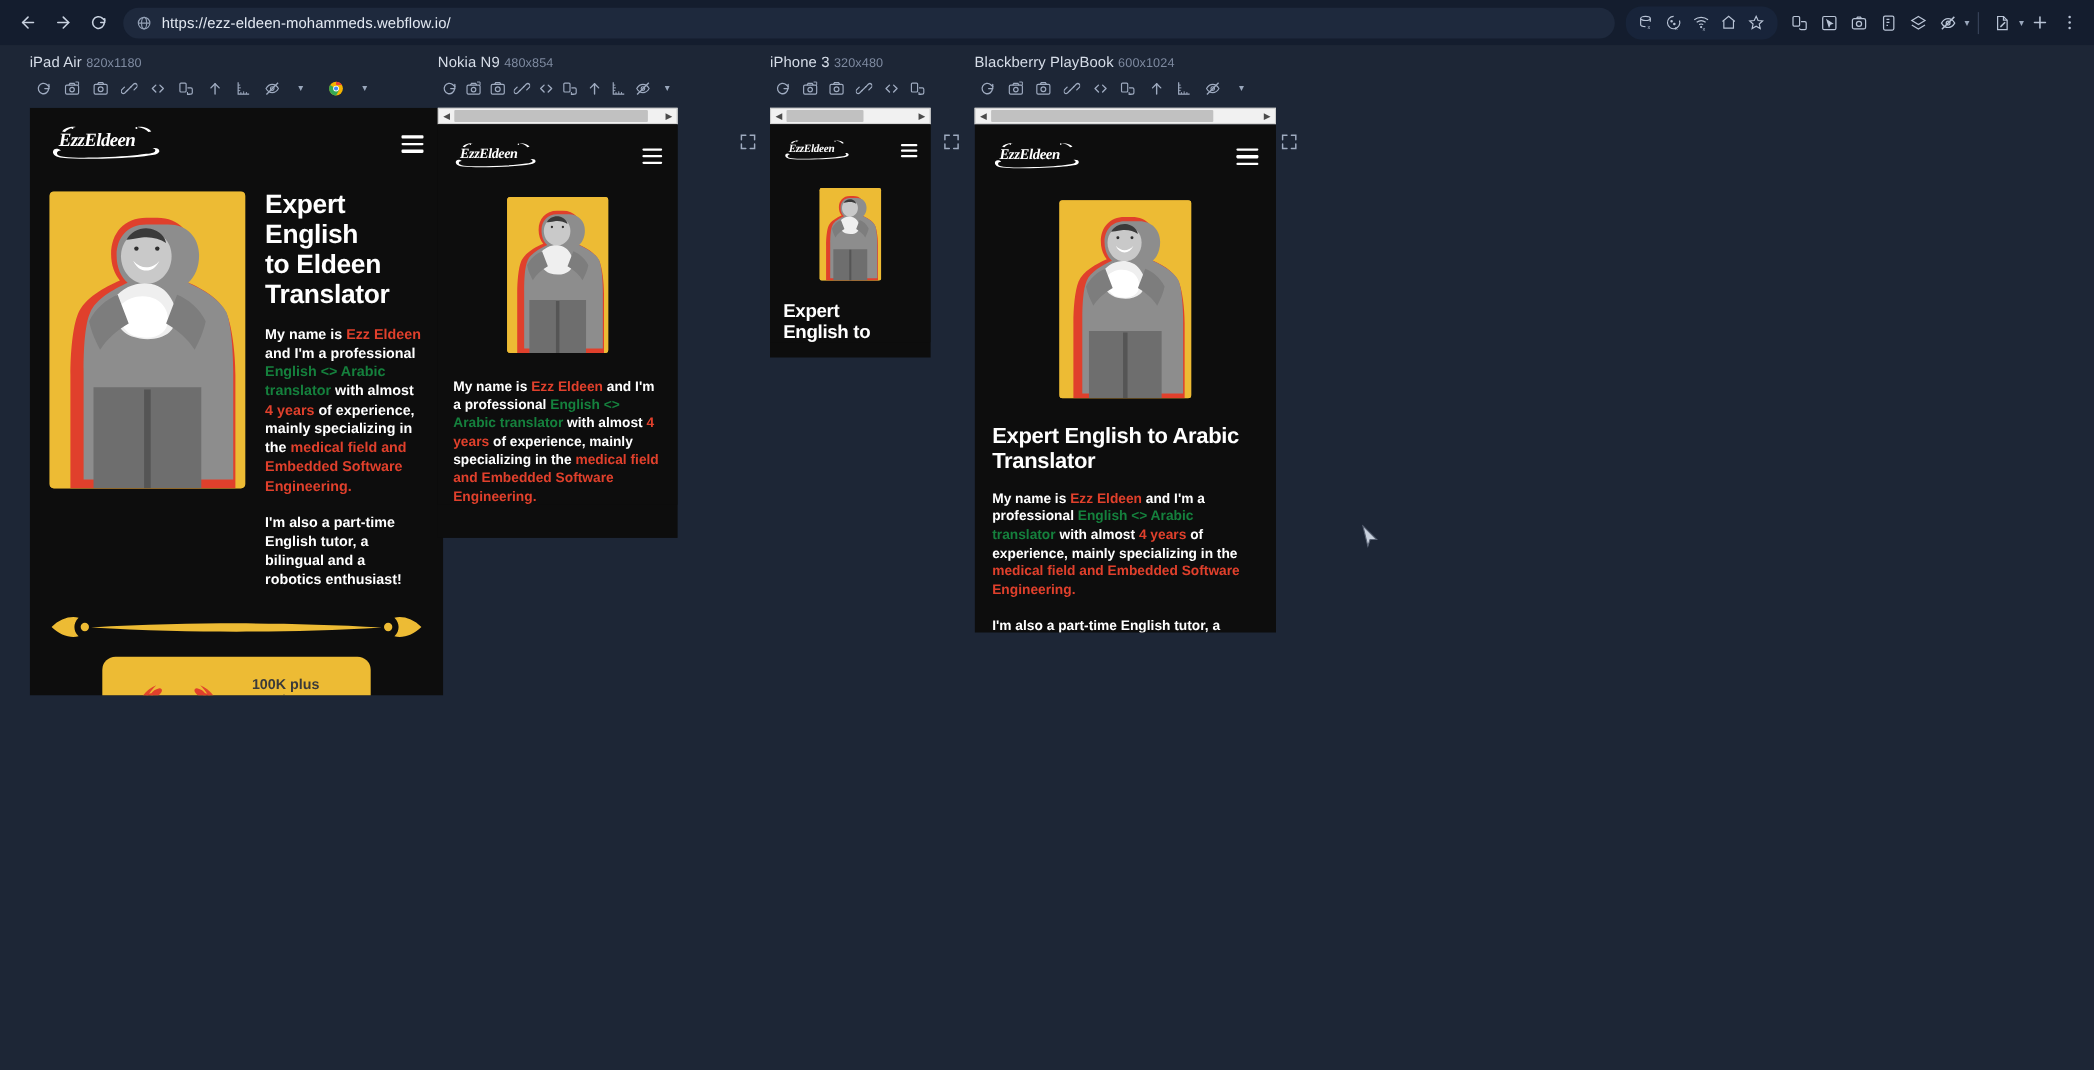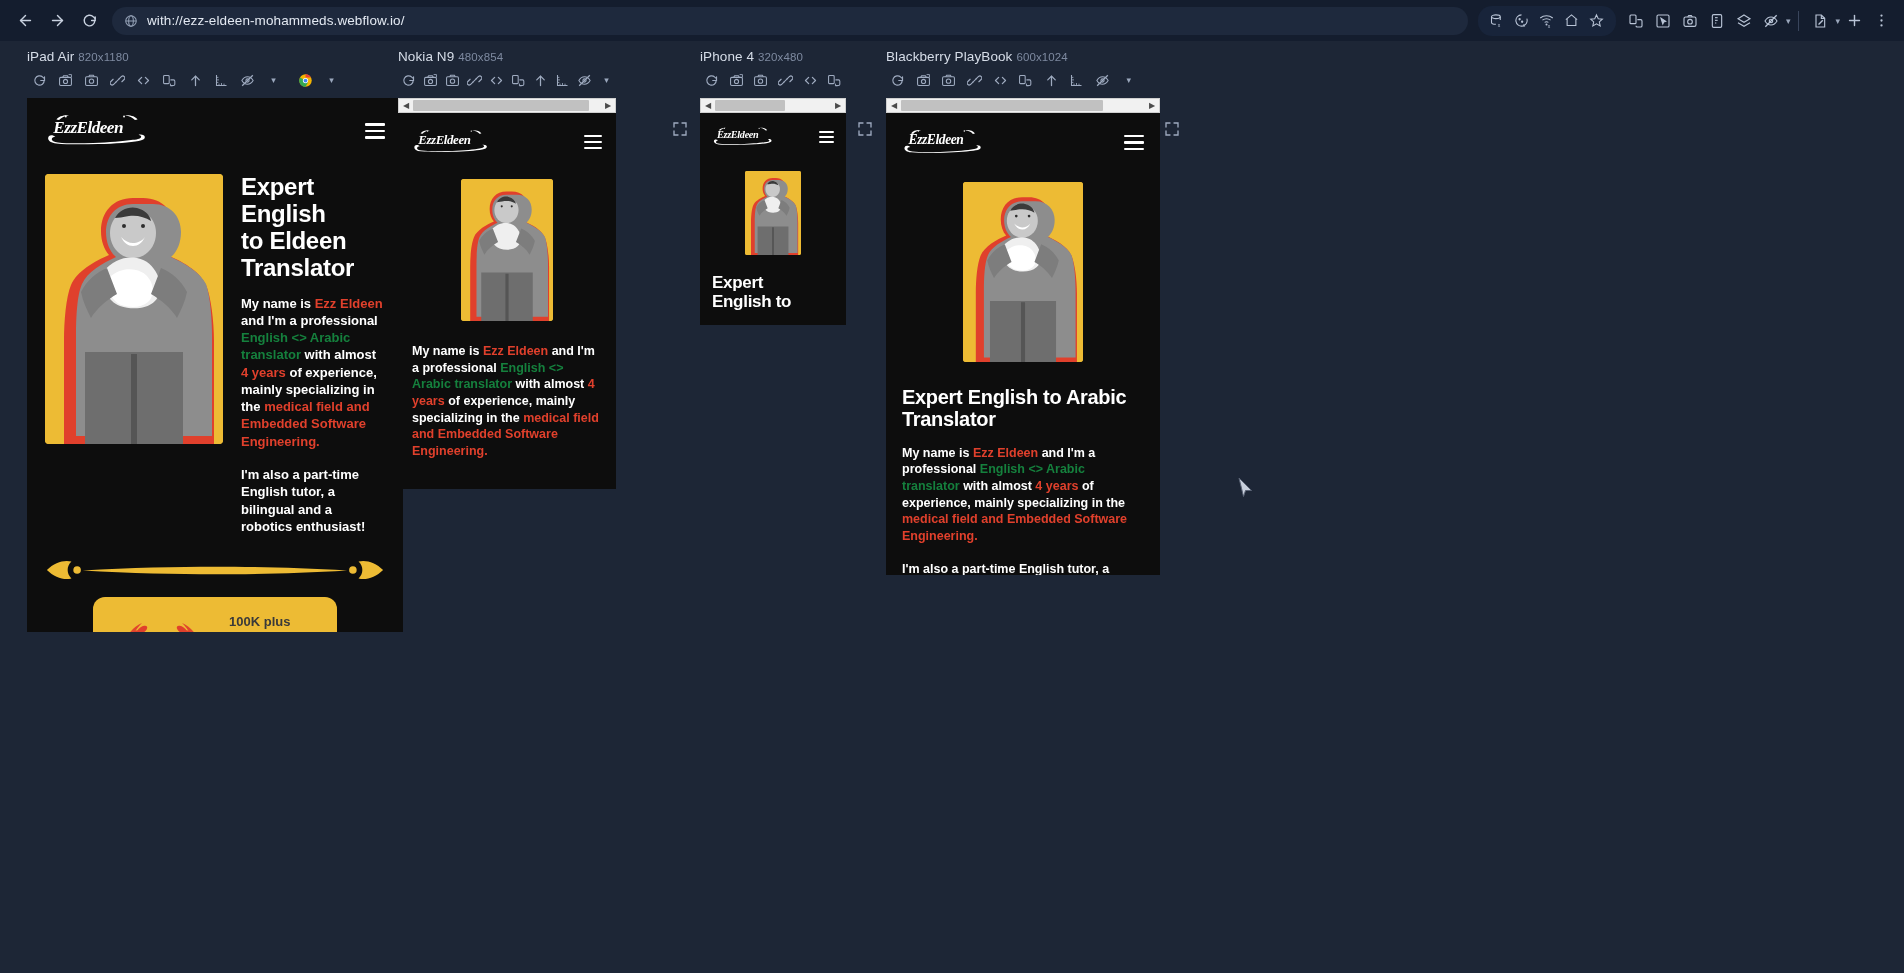--- a/index.html
+++ b/index.html
@@ -201,21 +201,21 @@
   </div>
 
   <div class="urlbar">
     <span style="color:#93a0b5;display:flex">
       <svg width="14" height="14" viewBox="0 0 24 24" fill="none" stroke="currentColor" stroke-width="1.8">
           <circle cx="12" cy="12" r="9"></circle>
           <ellipse cx="12" cy="12" rx="4" ry="9"></ellipse>
           <line x1="3" y1="12" x2="21" y2="12"></line>
         </svg>
     </span>
-    <span class="url-text">with://ezz-eldeen-mohammeds.webflow.io/</span>
+    <span class="url-text">https://ezz-eldeen-mohammeds.webflow.io/</span>
   </div>
 
   <div class="chrome-right">
     <div class="pill">
       <div class="ci small">
         <svg width="15" height="15" viewBox="0 0 24 24" fill="none" stroke="currentColor" stroke-width="1.7">
             <ellipse cx="11" cy="6" rx="7" ry="3"></ellipse>
             <path d="M4 6v9c0 1.7 3.1 3 7 3"></path>
             <path d="M18 6v5"></path>
             <text x="14" y="22" font-size="8" fill="currentColor" stroke="none">x</text>
@@ -631,21 +631,21 @@
     <svg width="16" height="16" viewBox="0 0 24 24" fill="none" stroke="currentColor" stroke-width="2" stroke-linecap="round">
         <polyline points="9 3 3 3 3 9"></polyline>
         <polyline points="15 3 21 3 21 9"></polyline>
         <polyline points="9 21 3 21 3 15"></polyline>
         <polyline points="15 21 21 21 21 15"></polyline>
       </svg>
   </div>
 
   <div class="device" style="left:700px; width:146px;">
     <div class="dev-title">
-      <span>iPhone 4</span><span class="dims">320x480</span>
+      <span>iPhone 3</span><span class="dims">320x480</span>
     </div>
     <div class="dev-toolbar">
       <div class="ti">
           <svg width="15" height="15" viewBox="0 0 24 24" fill="none" stroke="currentColor" stroke-width="1.9" stroke-linecap="round">
             <polyline points="20 6 20 12 14 12"></polyline>
             <path d="M19.5 12a7.5 7.5 0 1 1-2.3-5.4L20 9"></path>
           </svg>
         </div>
       <div class="ti">
           <svg width="15" height="15" viewBox="0 0 24 24" fill="none" stroke="currentColor" stroke-width="1.7">

